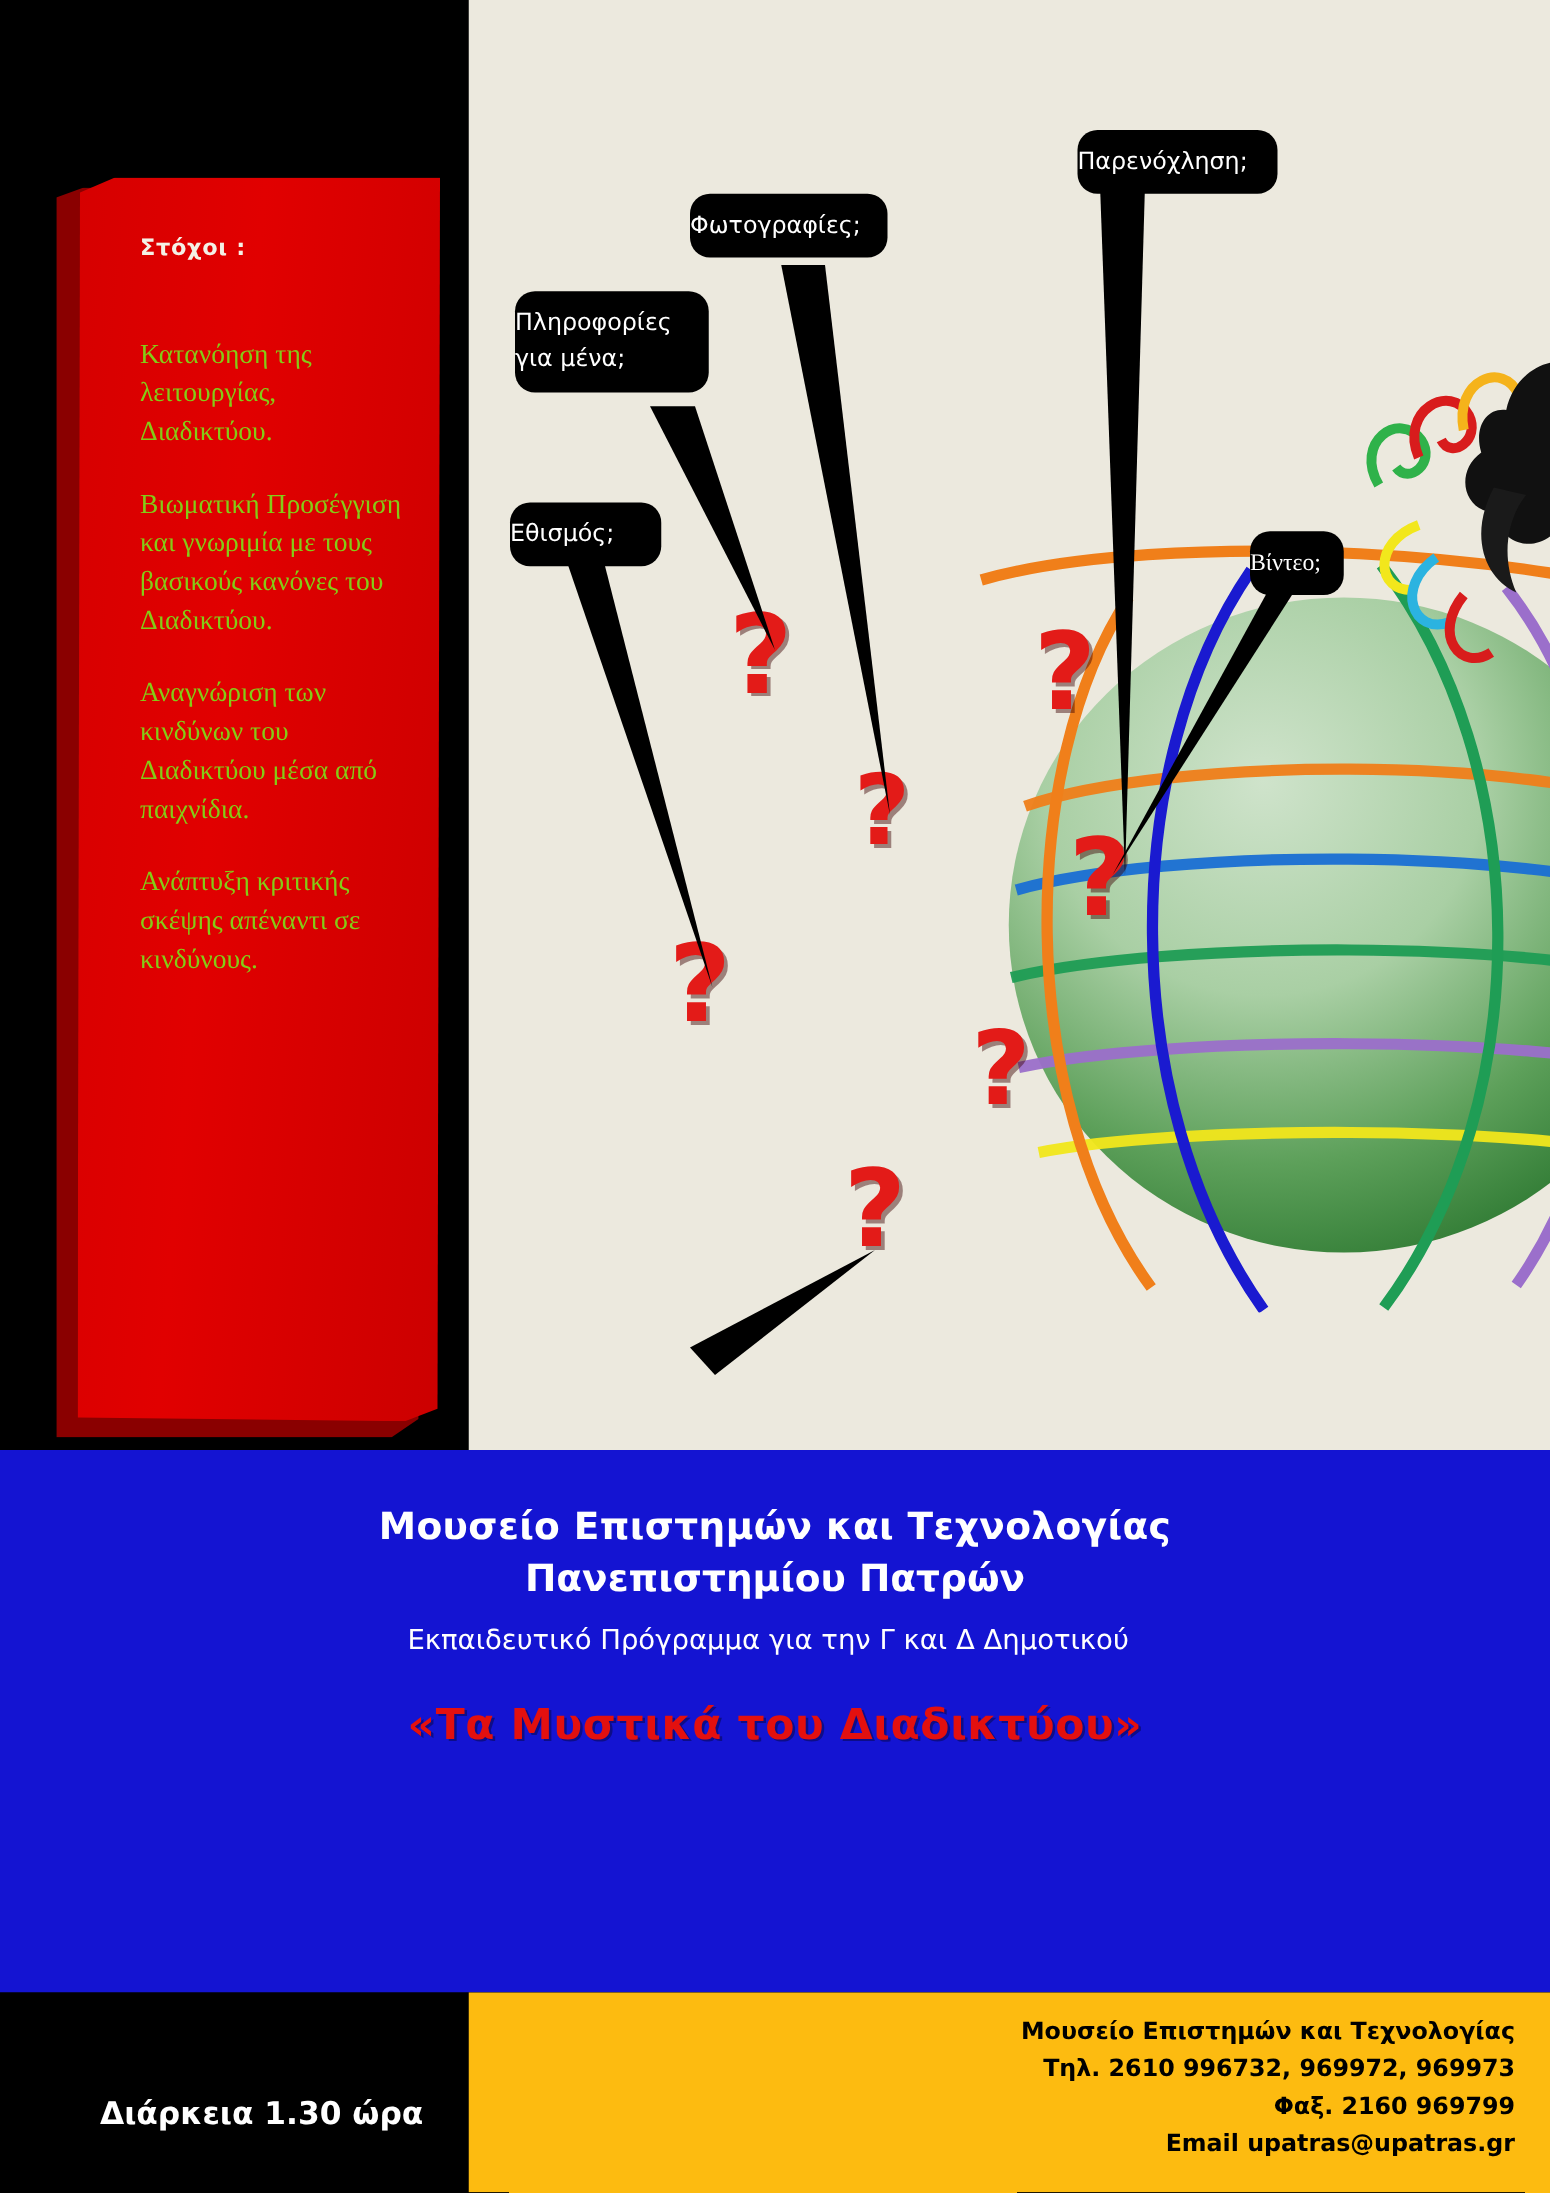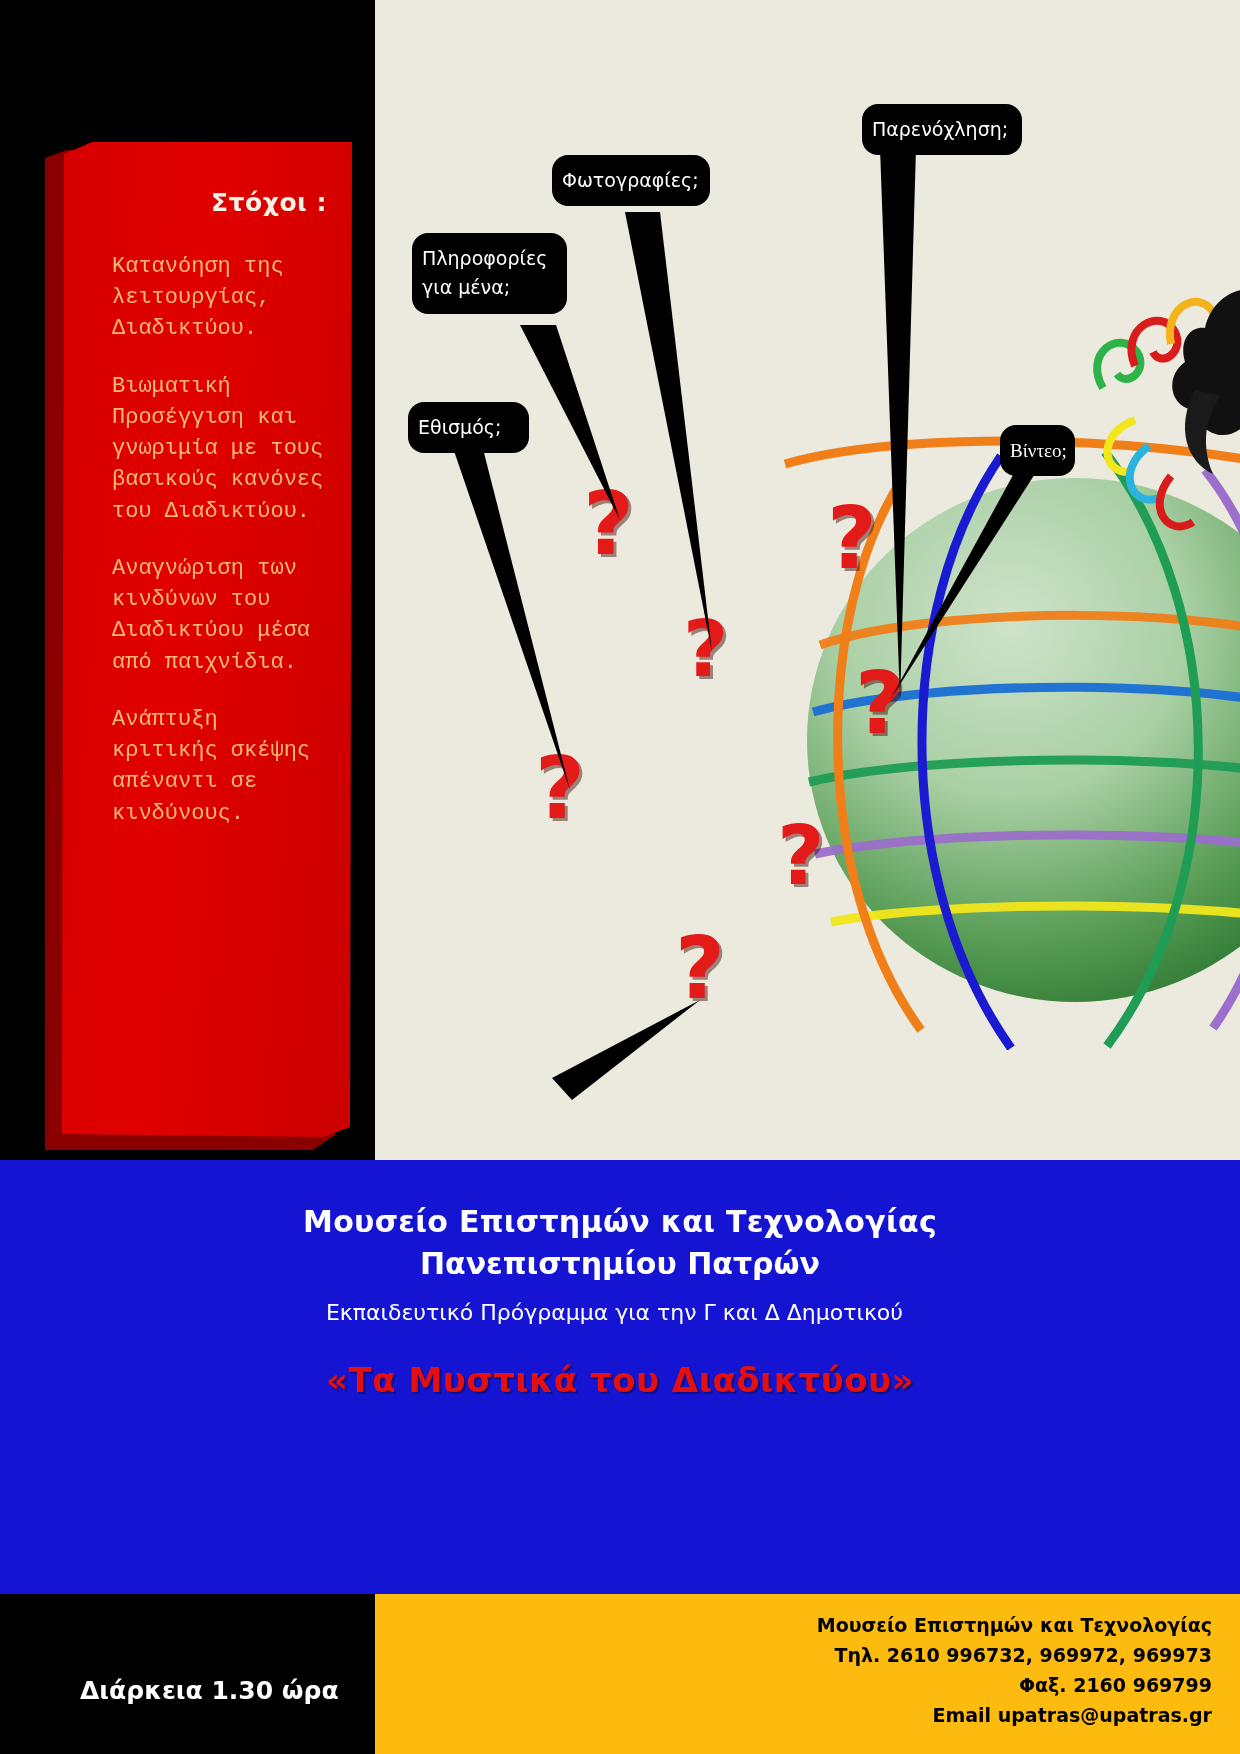--- a/index.html
+++ b/index.html
@@ -23,27 +23,26 @@
     clip-path:polygon(0 8px, 22px 0, 290px 0, 290px 985px, 268px 1000px, 0 1000px);
   }
   .red-panel{
     position:absolute;left:62px;top:142px;width:290px;height:995px;
     background:linear-gradient(95deg,#d60000 0%,#e10000 40%,#cc0000 100%);
     clip-path:polygon(2px 12px, 30px 0, 290px 0, 288px 985px, 262px 995px, 0 992px);
     box-shadow:none;
   }
   .red-inner{position:absolute;left:112px;top:188px;width:215px;color:#f4f1e6;}
   .red-title{
-    font-size:25px;font-weight:bold;letter-spacing:.5px;margin:0 0 34px 0;
-    font-family:"DejaVu Sans", sans-serif;
-    text-align:right;
+    font-size:18px;font-weight:bold;letter-spacing:.5px;margin:0 0 58px 0;
+    font-family:"DejaVu Sans", sans-serif;
   }
   .obj-item{
     font-size:22px;line-height:1.42;margin:0 0 26px 0;
-    font-family:Liberation Mono, monospace;color:#fdba74;
+    font-family:Liberation Serif, serif;color:#84cc16;
   }
 
   
   .globe-wrap{position:absolute;left:400px;top:430px;width:630px;height:620px;}
   .globe-svg{position:absolute;left:0;top:0;}
 
   
   .plume{position:absolute;left:700px;top:270px;width:340px;height:340px;}
 
   
@@ -51,21 +50,21 @@
     position:absolute;color:#e31b18;font-weight:bold;
     font-family:"DejaVu Sans", sans-serif;
     text-shadow:3px 3px 0 rgba(60,0,0,.45);
     line-height:1;
     pointer-events:none;
   }
 
   
   .bubble{
     position:absolute;background:#000;color:#fff;border-radius:16px;
-    padding:11px 10px;font-size:19px;line-height:1.55;
+    padding:11px 0;font-size:19px;line-height:1.55;
     font-family:"DejaVu Sans", sans-serif;
     box-sizing:border-box;z-index:6;
   }
   .bubble.serif{font-family:"DejaVu Serif", serif;font-size:17px;line-height:1.75;border-radius:18px;}
 
   
   .footer-blue{
     position:absolute;left:0;top:1160px;width:1240px;height:434px;
     background:#1414d2;
   }

